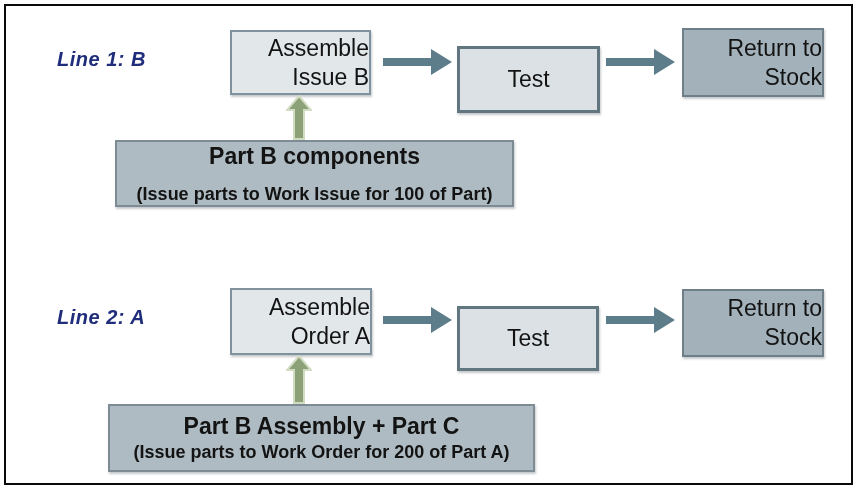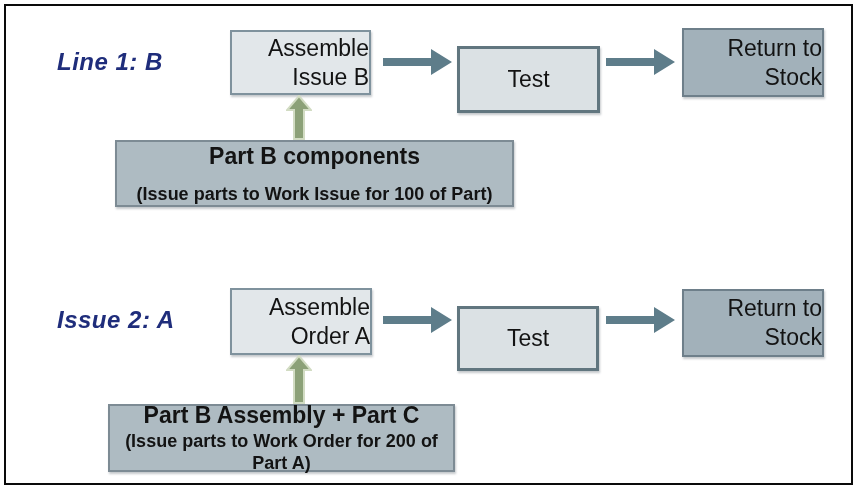--- a/index.html
+++ b/index.html
@@ -14,42 +14,42 @@
     text-align:center;font-size:23px;line-height:1.26;color:var(--text);
     box-sizing:border-box;box-shadow:1px 2px 2px rgba(90,100,110,0.35);
   }
   .box-light{background:var(--box-light-fill);border:2px solid var(--box-light-border);align-items:flex-end;}
   .box-test{background:var(--box-test-fill);border:3px solid var(--box-test-border);margin-top:18px;}
   .box-dark{background:var(--box-dark-fill);border:2px solid var(--box-dark-border);align-items:flex-end;}
   .box-feed{background:var(--feed-fill);border:2px solid var(--feed-border);}
   .feed-title{font-size:23px;font-weight:600;}
   .feed-subtitle{font-size:18px;font-weight:700;}
   .line-label{
-    position:absolute;font-size:24px;font-weight:bold;font-style:italic;
+    position:absolute;font-size:20px;font-weight:bold;font-style:italic;
     color:var(--label-text);letter-spacing:0.5px;
   }
   .arrow{position:absolute;display:block;}
   
   .r1-label{left:57px;top:48px;}
   .r1-assemble{left:230px;top:30px;width:141px;height:65px;}
   .r1-arrow-a{left:383px;top:48px;}
   .r1-test{left:457px;top:28px;width:143px;height:67px;}
   .r1-arrow-b{left:606px;top:48px;}
   .r1-return{left:682px;top:28px;width:142px;height:69px;}
   .r1-feedarrow{left:286px;top:95px;}
   .r1-feed{left:115px;top:140px;width:399px;height:67px;gap:12px;}
   
   .r2-label{left:57px;top:306px;}
   .r2-assemble{left:230px;top:288px;width:142px;height:67px;}
   .r2-arrow-a{left:383px;top:306px;}
   .r2-test{left:457px;top:288px;width:142px;height:65px;}
   .r2-arrow-b{left:606px;top:306px;}
   .r2-return{left:682px;top:289px;width:142px;height:68px;}
   .r2-feedarrow{left:286px;top:355px;}
-  .r2-feed{left:108px;top:404px;width:347px;height:68px;}
+  .r2-feed{left:108px;top:404px;width:427px;height:68px;}
 </style>
 </head>
 <body>
 
 <div id="stage">
   <div id="frame"></div>
 
   <div class="line-label r1-label">Line 1: B</div>
 
   <div class="box box-light r1-assemble">
@@ -76,21 +76,21 @@
 
   <svg class="arrow r1-feedarrow" width="26" height="45" viewBox="0 0 26 45">
     <polygon points="13,1 25,15 18,15 18,44 8,44 8,15 1,15" style="fill:var(--feed-arrow-fill);stroke:var(--feed-arrow-stroke);stroke-width:2"></polygon>
   </svg>
 
   <div class="box box-feed r1-feed">
     <span class="feed-title">Part B components</span>
     <span class="feed-subtitle">(Issue parts to Work Issue for 100 of Part)</span>
   </div>
 
-  <div class="line-label r2-label">Issue 2: A</div>
+  <div class="line-label r2-label">Line 2: A</div>
 
   <div class="box box-light r2-assemble">
     <span>Assemble</span>
     <span>Order A</span>
   </div>
 
   <svg class="arrow r2-arrow-a" width="70" height="28" viewBox="0 0 70 28">
     <polygon points="0,10 48,10 48,1 69,14 48,27 48,18 0,18" style="fill:var(--flow-arrow)"></polygon>
   </svg>
 

